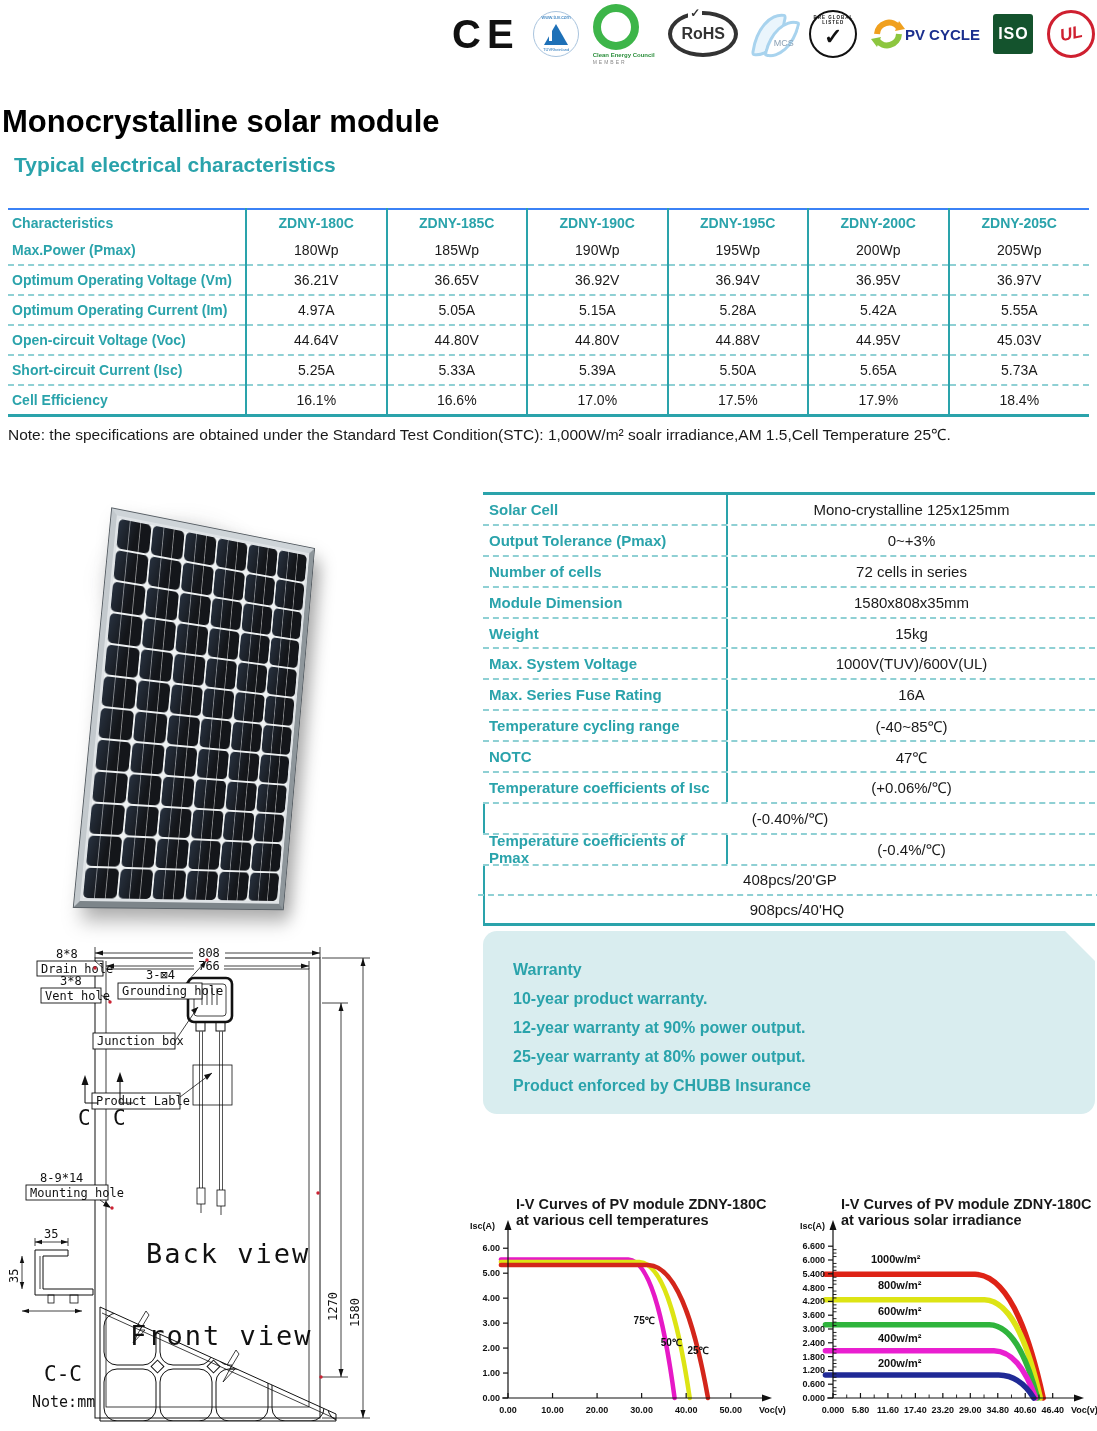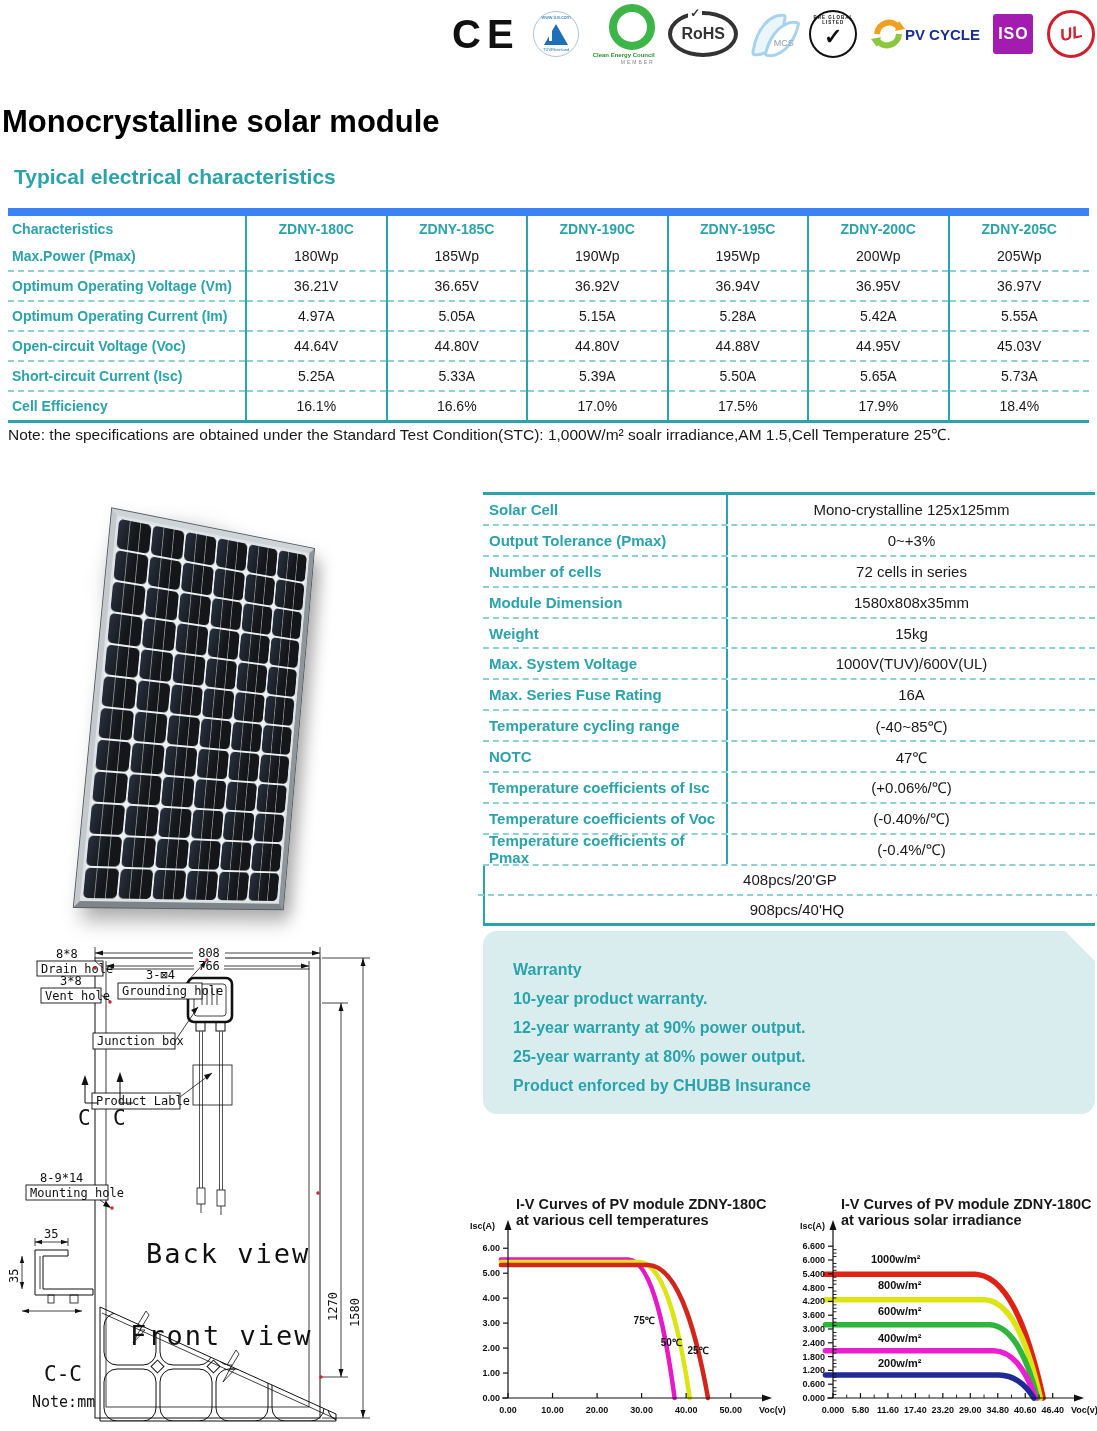--- a/index.html
+++ b/index.html
@@ -2,21 +2,21 @@
 <html><head>
 <meta charset="utf-8">
 <style>
   html,body{margin:0;padding:0;background:#fff;}
   #page{position:relative;width:1097px;height:1431px;background:#fff;overflow:hidden;
         font-family:"Liberation Sans",sans-serif;color:#111;}
 
   
   .logos{position:absolute;left:452px;top:4px;width:643px;height:60px;
          display:flex;align-items:center;justify-content:space-between;}
-  .logo{display:flex;flex-direction:column;align-items:flex-end;justify-content:center;}
+  .logo{display:flex;flex-direction:column;align-items:flex-start;justify-content:center;}
   .ce{font-size:40px;font-weight:bold;letter-spacing:6px;color:#111;line-height:1;}
   .ring{width:44px;height:44px;border-radius:50%;display:flex;align-items:center;justify-content:center;}
   .tuv{border:1px solid #a9c4de;position:relative;}
   .tuv .tri{width:0;height:0;border-left:12px solid transparent;border-right:12px solid transparent;
             border-bottom:21px solid #1d70b7;position:relative;}
   .tuv .tri:after{content:"";position:absolute;left:-7px;top:7px;width:14px;height:10px;
             border-left:3px solid #fff;border-right:3px solid #fff;}
   .tuv-top{position:absolute;top:2px;width:100%;text-align:center;font-size:5px;color:#1d70b7;}
   .tuv-bot{position:absolute;bottom:4px;width:100%;text-align:center;font-size:4px;color:#1d70b7;}
   .cec .o{width:30px;height:30px;border:8px solid #3db549;border-radius:50%;}
@@ -29,40 +29,40 @@
   .mcs{position:relative;width:44px;height:48px;}
   .mcs .leaf{position:absolute;border:3px solid #a8d3ee;background:#eaf5fc;}
   .mcs .l1{left:2px;top:2px;width:24px;height:40px;border-radius:90% 10% 90% 10%;transform:rotate(8deg);}
   .mcs .l2{left:16px;top:8px;width:22px;height:36px;border-radius:90% 10% 90% 10%;transform:rotate(14deg);background:#fff;}
   .mcs .txt{position:absolute;right:2px;bottom:10px;font-size:9px;color:#8aa0b4;}
   .bre{border:2.5px solid #111;position:relative;background:#fff;}
   .bre .chk{font-size:22px;font-weight:bold;color:#111;line-height:1;margin-top:6px;}
   .bre .arc{position:absolute;top:3px;width:100%;text-align:center;font-size:4.5px;font-weight:bold;color:#111;letter-spacing:1px;}
   .pvc{display:flex;align-items:center;}
   .pvc .txt{font-size:15px;font-weight:bold;color:#1b2f8e;letter-spacing:0;}
-  .iso{width:40px;height:40px;background:#a21caf;display:flex;align-items:center;justify-content:center;border-radius:3px;}
+  .iso{width:40px;height:40px;background:#14532d;display:flex;align-items:center;justify-content:center;border-radius:3px;}
   .iso .txt{color:#fff;font-weight:bold;font-size:16px;letter-spacing:1px;}
   .ul{width:42px;height:42px;border:3px solid #cf2030;border-radius:50%;display:flex;align-items:center;justify-content:center;}
   .ul .txt{color:#cf2030;font-weight:bold;font-size:17px;font-style:italic;transform:rotate(-12deg);}
 
   
   .title{position:absolute;left:2px;top:104px;font-size:31px;font-weight:bold;color:#000;}
-  .subtitle{position:absolute;left:14px;top:165px;font-size:21px;font-weight:bold;color:#2aa3ab;}
+  .subtitle{position:absolute;left:14px;top:153px;font-size:21px;font-weight:bold;color:#2aa3ab;}
 
   
   .etable{position:absolute;left:8px;top:208px;width:1081px;border-collapse:collapse;table-layout:fixed;}
   .etable th,.etable td{font-size:14px;height:28px;padding:0;}
   .etable col.c0{width:238px;}
   .etable th{color:#2aa3ab;font-weight:bold;text-align:center;height:26px;}
   .etable th:first-child{text-align:left;padding-left:4px;}
   .etable td{color:#1a1a1a;text-align:center;}
   .etable td:first-child{color:#2aa3ab;font-weight:bold;text-align:left;padding-left:4px;}
   .etable th:not(:first-child),.etable td:not(:first-child){border-left:2px solid #2aa3ab;}
   .etable tr+tr th,.etable tr+tr td{border-top:2px dashed #8fd0d4;}
-  .etable{border-top:8px solid #3b82f6;border-bottom:3px solid #2aa3ab;}
+  .etable{border-top:2px solid #3b82f6;border-bottom:3px solid #2aa3ab;}
 
   .note{position:absolute;left:8px;top:423px;font-size:15.5px;color:#1a1a1a;}
 
   
   .photo{position:absolute;left:55px;top:492px;width:345px;height:436px;}
   .photo .shadow{position:absolute;left:6px;top:-4px;width:240px;height:190px;
       background:radial-gradient(closest-side,rgba(35,38,42,.55),rgba(35,38,42,0) 72%);filter:blur(9px);}
   .panel{position:absolute;left:40px;top:14px;width:250px;height:400px;
       transform:perspective(950px) rotateY(24deg) rotate(6deg);transform-origin:0% 45%;
       border:6px solid;border-color:#ced4d8 #8e969b #7d858a #c3c9cd;outline:1px solid #596066;
@@ -361,21 +361,20 @@
       </div>
       <div class="srow">
         <div class="slabel">NOTC</div>
         <div class="svalue">47℃</div>
       </div>
       <div class="srow">
         <div class="slabel">Temperature coefficients of Isc</div>
         <div class="svalue">(+0.06%/℃)</div>
       </div>
       <div class="srow">
-        <div class="slabel">Temperature coefficients of Voc</div>
         <div class="svalue">(-0.40%/℃)</div>
       </div>
       <div class="srow">
         <div class="slabel">Temperature coefficients of Pmax</div>
         <div class="svalue">(-0.4%/℃)</div>
       </div>
       <div class="srow dbl">
         <div class="svalue">
           <div class="half">408pcs/20'GP</div>
           <div class="half">908pcs/40'HQ</div>

